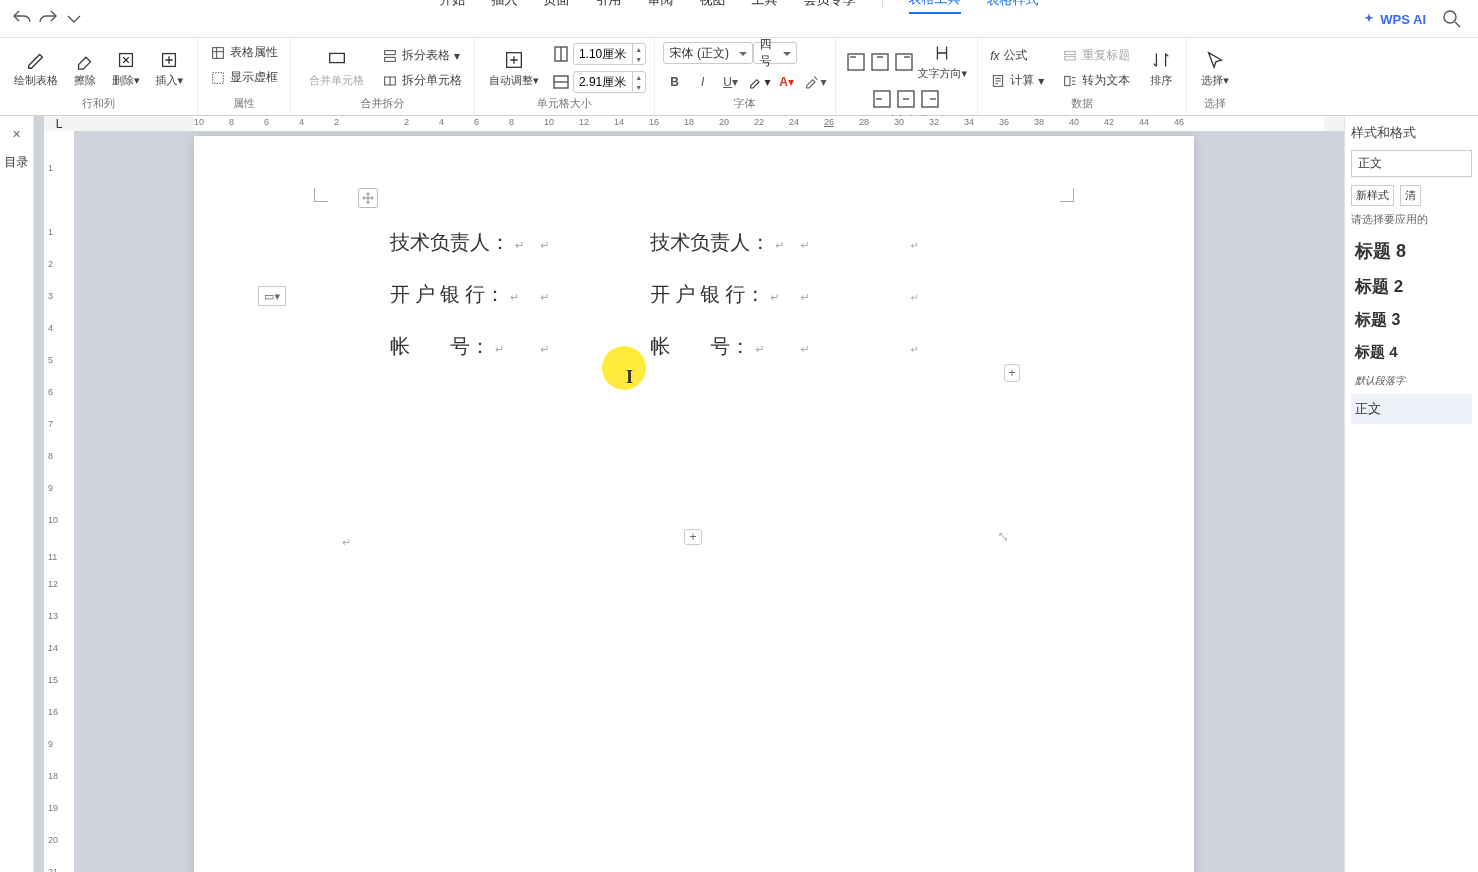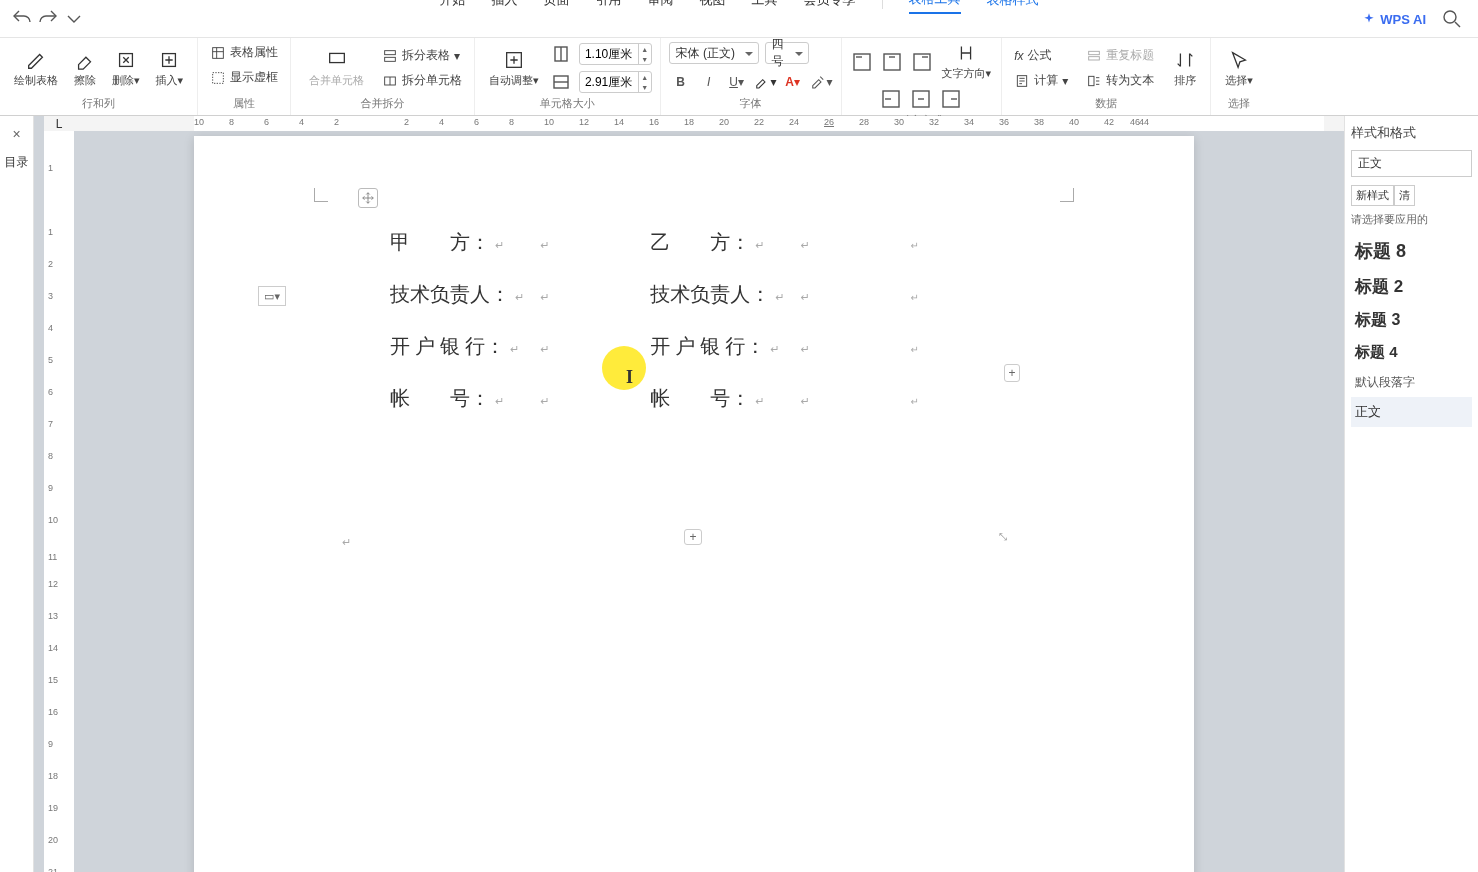--- a/index.html
+++ b/index.html
@@ -31,21 +31,21 @@
 .rcol svg { width: 22px; height: 22px; }
 .rcol span { font-size: 11px; color: #444; }
 .ritem.disabled { color: #aaa; }
 .spin { display: flex; align-items: center; border: 1px solid #ccc; border-radius: 3px; height: 22px; }
 .spin input { border: none; width: 58px; font-size: 12px; text-align: center; outline: none; }
 .spin-btns { display: flex; flex-direction: column; border-left: 1px solid #ccc; }
 .spin-btns span { width: 12px; height: 10px; font-size: 7px; display: flex; align-items: center; justify-content: center; color: #666; }
 .select { border: 1px solid #ccc; border-radius: 3px; height: 22px; padding: 0 18px 0 6px; font-size: 12px; display: inline-flex; align-items: center; position: relative; }
 .select:after { content: ""; position: absolute; right: 5px; top: 9px; border: 4px solid transparent; border-top-color: #666; }
 .iconbtn { width: 24px; height: 24px; display: inline-flex; align-items: center; justify-content: center; cursor: pointer; color: #555; }
-.inline-row { display: flex; align-items: center; gap: 6px; }
+.inline-row { display: flex; align-items: center; }
 
 
 .workspace { position: absolute; top: 116px; bottom: 0; left: 0; right: 0; background: #cfd4da; display: flex; }
 .left-strip { width: 34px; background: #fff; border-right: 1px solid #e2e2e2; display: flex; flex-direction: column; align-items: center; padding-top: 10px; gap: 12px; }
 .left-strip .x { font-size: 14px; color: #666; cursor: pointer; }
 .toc-btn { writing-mode: horizontal-tb; font-size: 12px; color: #333; cursor: pointer; }
 
 .canvas-wrap { flex: 1; position: relative; overflow: hidden; }
 
 
@@ -84,29 +84,29 @@
 .highlight { position: absolute; left: 220px; top: 130px; width: 44px; height: 44px; border-radius: 50%; background: #ffeb3b; z-index: 0; }
 .cursor-i { position: absolute; left: 244px; top: 150px; font-family: serif; font-weight: bold; font-size: 18px; z-index: 1; }
 
 
 .tbl-dd { position: absolute; left: 64px; top: 150px; width: 28px; height: 20px; border: 1px solid #ccc; background: #fff; display: flex; align-items: center; justify-content: center; font-size: 11px; color: #666; }
 
 
 .style-panel { width: 134px; background: #fff; border-left: 1px solid #e2e2e2; padding: 8px 6px; font-size: 12px; }
 .style-panel .title { font-size: 13px; color: #444; margin-bottom: 8px; }
 .style-panel .selbox { border: 1px solid #ccc; padding: 4px 6px; margin-bottom: 8px; }
-.style-panel .row2 { display: flex; gap: 0; margin-bottom: 6px; }
+.style-panel .row2 { display: flex; gap: 6px; margin-bottom: 6px; }
 .style-panel .row2 span { border: 1px solid #ccc; padding: 2px 4px; font-size: 11px; cursor: pointer; }
 .style-panel .hint { font-size: 11px; color: #666; margin: 6px 0; }
 .style-list div { padding: 6px 4px; cursor: pointer; }
 .style-list .h1 { font-size: 18px; font-weight: bold; }
 .style-list .h2 { font-size: 17px; font-weight: bold; }
 .style-list .h3 { font-size: 16px; font-weight: bold; }
 .style-list .h4 { font-size: 15px; font-weight: bold; }
-.style-list .para { font-size: 12px; color: #555; }
+.style-list .para { font-size: 10px; color: #555; font-style: italic; }
 .style-list .normal { font-size: 13px; background: #eef2f8; padding: 6px 4px; }
 
 svg { stroke: currentColor; fill: none; stroke-width: 1.4; }
 </style>
 </head>
 <body>
 
 <div class="quickbar">
   <span class="qb-icon">
       <svg viewBox="0 0 24 24">
@@ -462,27 +462,20 @@
           </svg>
       </span>
 
       <span class="tbl-dd">▭▾</span>
 
       <div class="doc-table">
         <div class="highlight"></div>
         <span class="cursor-i">I</span>
         <table>
           <tbody id="doc-tbody">
-              <tr>
-                <td><span class="td-label">甲　　方：</span> <span class="ret">↵</span></td>
-                <td style="width: 110px;"><span class="ret">↵</span></td>
-                <td><span class="td-label">乙　　方：</span> <span class="ret">↵</span></td>
-                <td style="width: 110px;"><span class="ret">↵</span></td>
-                <td style="width: 100px;"><span class="rightmark">↵</span></td>
-              </tr>
               <tr>
                 <td><span class="td-label">技术负责人：</span> <span class="ret">↵</span></td>
                 <td style="width: 110px;"><span class="ret">↵</span></td>
                 <td><span class="td-label">技术负责人：</span> <span class="ret">↵</span></td>
                 <td style="width: 110px;"><span class="ret">↵</span></td>
                 <td style="width: 100px;"><span class="rightmark">↵</span></td>
               </tr>
               <tr>
                 <td><span class="td-label">开 户 银 行：</span> <span class="ret">↵</span></td>
                 <td style="width: 110px;"><span class="ret">↵</span></td>
@@ -529,21 +522,21 @@
         <span class="tick" style="left: 630px; text-decoration: underline;">26</span>
         <span class="tick" style="left: 665px;">28</span>
         <span class="tick" style="left: 700px;">30</span>
         <span class="tick" style="left: 735px;">32</span>
         <span class="tick" style="left: 770px;">34</span>
         <span class="tick" style="left: 805px;">36</span>
         <span class="tick" style="left: 840px;">38</span>
         <span class="tick" style="left: 875px;">40</span>
         <span class="tick" style="left: 910px;">42</span>
         <span class="tick" style="left: 945px;">44</span>
-        <span class="tick" style="left: 936px;">46</span>
+        <span class="tick" style="left: 980px;">46</span>
       </div>
 
   </div>
 
   <div class="style-panel">
     <div class="title">样式和格式</div>
     <div class="selbox">正文</div>
     <div class="row2">
       <span>新样式</span>
       <span>清</span>

